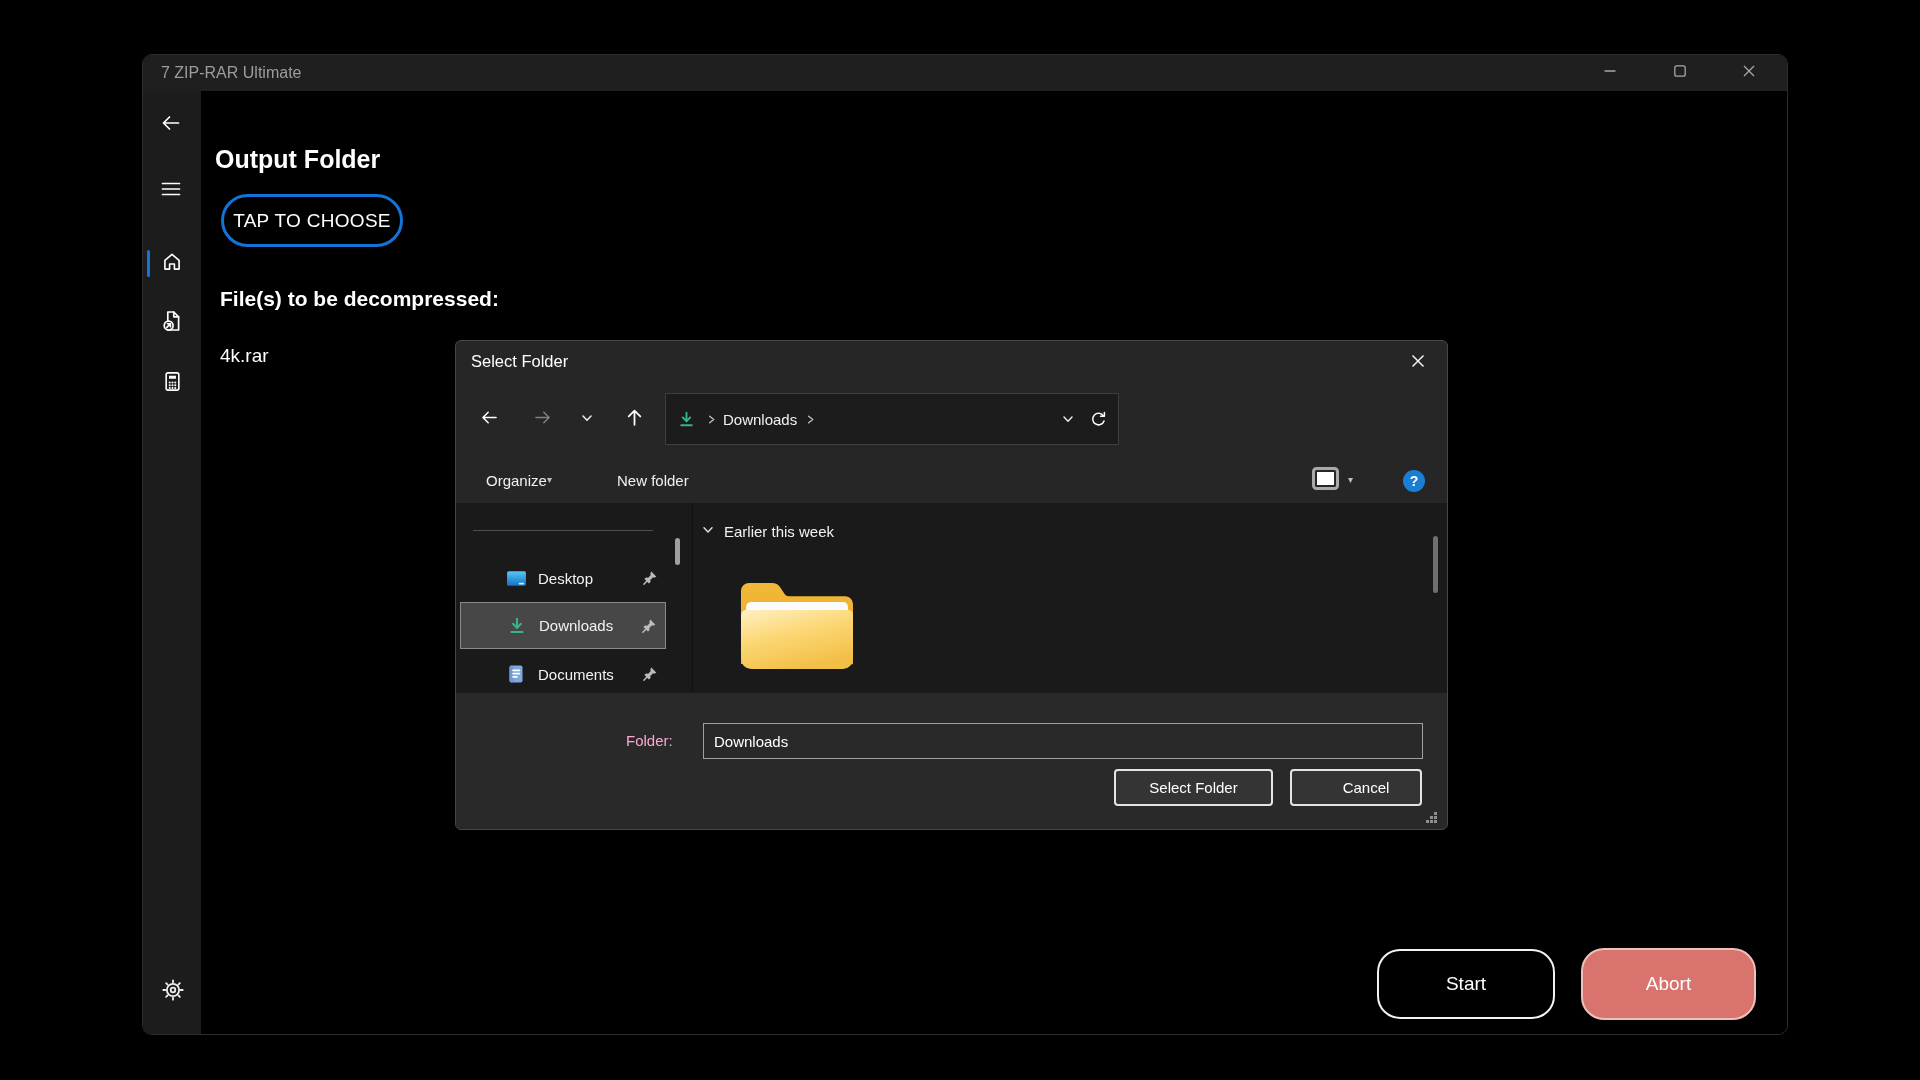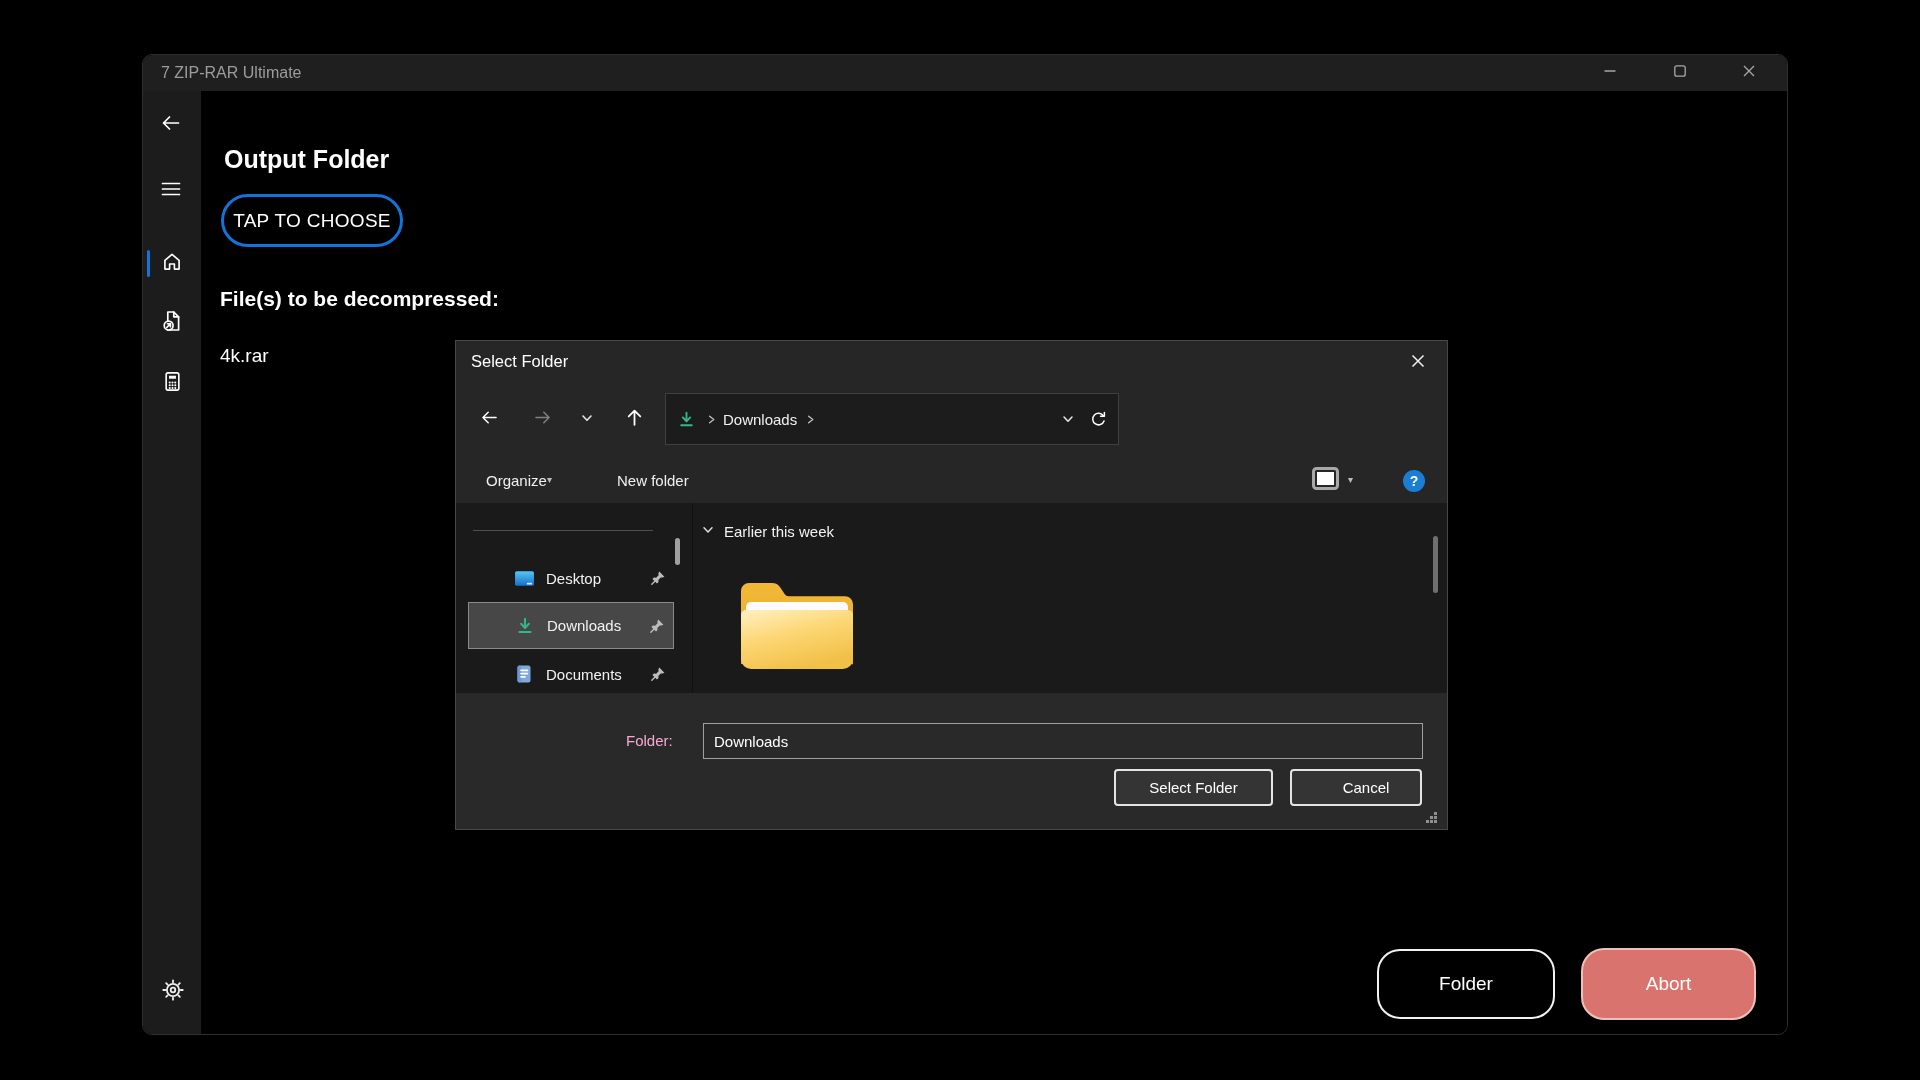--- a/index.html
+++ b/index.html
@@ -12,38 +12,38 @@
                 background:#020202; border:1px solid #2e2e2e; border-radius:10px; overflow:hidden; }
   .titlebar { position:absolute; left:0; top:0; width:100%; height:36px; background:#1f1f1f; }
   .app-title { position:absolute; left:18px; top:0; line-height:36px; font-size:16px; color:#9c9c9c; }
   .win-btn { position:absolute; top:0; width:46px; height:36px; display:flex; align-items:center; justify-content:center; }
 
   .sidebar { position:absolute; left:0; top:36px; width:58px; height:945px; background:#1c1c1c; }
   .side-btn { position:absolute; width:40px; height:40px; display:flex; align-items:center; justify-content:center; }
   .accent-bar { position:absolute; left:4px; top:159px; width:3px; height:27px; background:#1273d8; border-radius:2px; }
 
   .content { position:absolute; left:58px; top:36px; right:0; bottom:0; background:#000; }
-  .page-title { position:absolute; left:23px; top:54px; font-size:25px; font-weight:600; color:#fff; }
+  .page-title { position:absolute; left:14px; top:54px; font-size:25px; font-weight:600; color:#fff; }
   .choose-btn { position:absolute; left:20px; top:103px; width:182px; height:53px; background:transparent;
                 border:3px solid #1273d8; border-radius:27px; color:#fff; font-size:19px;
                 font-family:"Liberation Sans",sans-serif; letter-spacing:.3px; cursor:pointer; }
   .files-label { position:absolute; left:19px; top:196px; font-size:21px; font-weight:700; color:#fff; }
   .file-name { position:absolute; left:19px; top:254px; font-size:19px; color:#fff; }
 
   
   .start-btn { position:absolute; left:1377px; top:949px; width:178px; height:70px; background:#000;
                border:2.5px solid #f2f2f2; border-radius:23px; color:#fff; font-size:19px;
                font-family:"Liberation Sans",sans-serif; cursor:pointer; z-index:3; }
   .abort-btn { position:absolute; left:1581px; top:948px; width:175px; height:72px; background:#d9736e;
                border:2.5px solid #efc0bb; border-radius:23px; color:#fff; font-size:19px;
                font-family:"Liberation Sans",sans-serif; cursor:pointer; z-index:3; }
 
   
   .dialog { position:absolute; left:455px; top:340px; width:993px; height:490px; background:#262626;
-            border:1px solid #474747; border-radius:0; z-index:5; box-shadow:0 18px 50px rgba(0,0,0,.6);
+            border:1px solid #474747; border-radius:6px; z-index:5; box-shadow:0 18px 50px rgba(0,0,0,.6);
             font-size:15px; color:#fff; overflow:hidden; }
   .dlg-title { position:absolute; left:15px; top:11px; font-size:16.5px; color:#fff; }
   .dlg-close { position:absolute; right:8px; top:4px; width:42px; height:34px; display:flex; align-items:center; justify-content:center; }
 
   .nav-btn { position:absolute; width:36px; height:34px; top:61px; display:flex; align-items:center; justify-content:center; }
   .addr-box { position:absolute; left:209px; top:52px; width:454px; height:52px; background:#1c1c1c;
               border:1px solid #3f3f3f; display:flex; align-items:center; }
   .addr-box .seg-text { color:#f0f0f0; font-size:15px; padding:0 2px; }
   .addr-right { margin-left:auto; display:flex; align-items:center; }
   .addr-ic { width:30px; height:34px; display:flex; align-items:center; justify-content:center; }
@@ -56,21 +56,21 @@
 
   .tool-item { position:absolute; top:124px; height:30px; display:flex; align-items:center; color:#f0f0f0; cursor:default; }
   .caret { font-size:10px; color:#bdbdbd; line-height:1; }
   .help-circle { position:absolute; left:947px; top:129px; width:22px; height:22px; border-radius:50%;
                  background:#1a7fd4; color:#fff; font-size:14px; font-weight:700; display:flex;
                  align-items:center; justify-content:center; }
 
   .dlg-body { position:absolute; left:0; top:162px; width:100%; height:190px; background:#1a1a1a; overflow:hidden; }
   .pane-sep { position:absolute; left:236px; top:0; width:1px; height:100%; background:#101010; }
   .tree-sep { position:absolute; left:17px; top:27px; width:180px; height:1px; background:#4f4f4f; }
-  .tree-row { position:absolute; left:12px; width:206px; height:46px; display:flex; align-items:center; }
+  .tree-row { position:absolute; left:4px; width:206px; height:46px; display:flex; align-items:center; }
   .tree-row.selected { background:#474747; border:1px solid #8a8a8a; }
   .tree-ic { width:24px; display:flex; justify-content:center; margin-left:44px; }
   .tree-label { margin-left:10px; color:#f2f2f2; font-size:15px; }
   .tree-pin { margin-left:auto; margin-right:8px; display:flex; }
   .vscroll { position:absolute; width:5px; border-radius:3px; }
 
   .group-header { position:absolute; left:245px; top:20px; display:flex; align-items:center; gap:9px; color:#f2f2f2; }
   .folder-tile { position:absolute; left:277px; top:71px; width:128px; height:102px; }
 
   .dlg-footer { position:absolute; left:0; top:352px; width:100%; height:138px; background:#292929; }
@@ -341,16 +341,16 @@
 
     <div class="dlg-footer">
       <label class="folder-label">Folder:</label>
       <input class="folder-input" type="text" value="Downloads" style="">
       <button class="dlg-btn select-folder-btn">Select Folder</button>
       <button class="dlg-btn cancel-btn">Cancel</button>
       <span class="grip"></span>
     </div>
   </div>
 
-  <button class="start-btn">Folder</button>
+  <button class="start-btn">Start</button>
   <button class="abort-btn">Abort</button>
 
 </div>
 
 </body></html>

